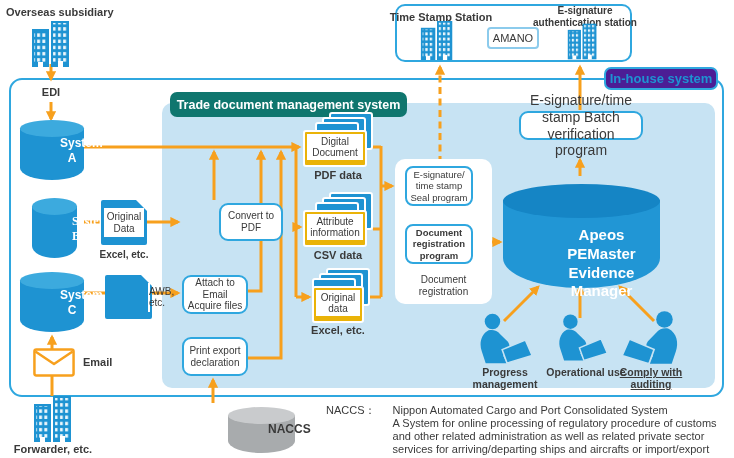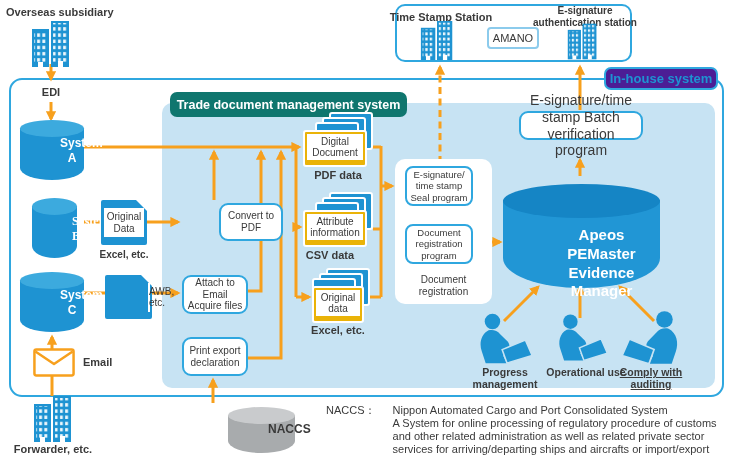--- a/index.html
+++ b/index.html
@@ -211,35 +211,35 @@
   <div class="abs cap-label" style="left:302px;top:169px;width:72px;">PDF data</div>
 
   <div class="abs stack" style="left:303px;top:192px;width:70px;height:54px;">
     <i class="ly l1"></i>
       <i class="ly l2"></i>
       <i class="ly l3"></i>
     <div class="front">
         <span>Attribute information</span>
       </div>
   </div>
-  <div class="abs cap-label" style="left:294px;top:249px;width:72px;">CSV data</div>
+  <div class="abs cap-label" style="left:302px;top:249px;width:72px;">CSV data</div>
 
   <div class="abs stack" style="left:312px;top:268px;width:58px;height:54px;">
     <i class="ly l1"></i>
       <i class="ly l2"></i>
       <i class="ly l3"></i>
     <div class="front">
         <span>Original data</span>
       </div>
   </div>
   <div class="abs cap-label" style="left:296px;top:324px;width:84px;">Excel, etc.</div>
 
   <div class="abs prog-group"></div>
   <div class="abs bbox" style="left:405px;top:166px;width:68px;height:40px;font-size:9.5px;border-radius:8px;">E-signature/ time stamp Seal program</div>
-  <div class="abs bbox" style="left:405px;top:224px;width:68px;height:40px;font-size:9.5px;border-radius:8px;">Document registration program</div>
+  <div class="abs bbox" style="left:405px;top:224px;width:68px;height:40px;font-size:9.5px;border-radius:8px;font-weight:bold;">Document registration program</div>
   <div class="abs ct center" style="left:397px;top:274px;width:93px;font-size:10px;line-height:1.2;">Document registration</div>
 
   <div class="abs bbox" style="left:519px;top:111px;width:124px;height:29px;font-size:14px;">E-signature/time stamp Batch verification program</div>
 
   <div class="abs cyl bigcyl" style="left:503px;top:184px;width:157px;height:104px;">
     <div class="bod"></div>
       <div class="cap"></div>
     <div class="clabel" style="top:42px;font-size:15px;">Apeos PEMaster Evidence Manager</div>
   </div>
 

